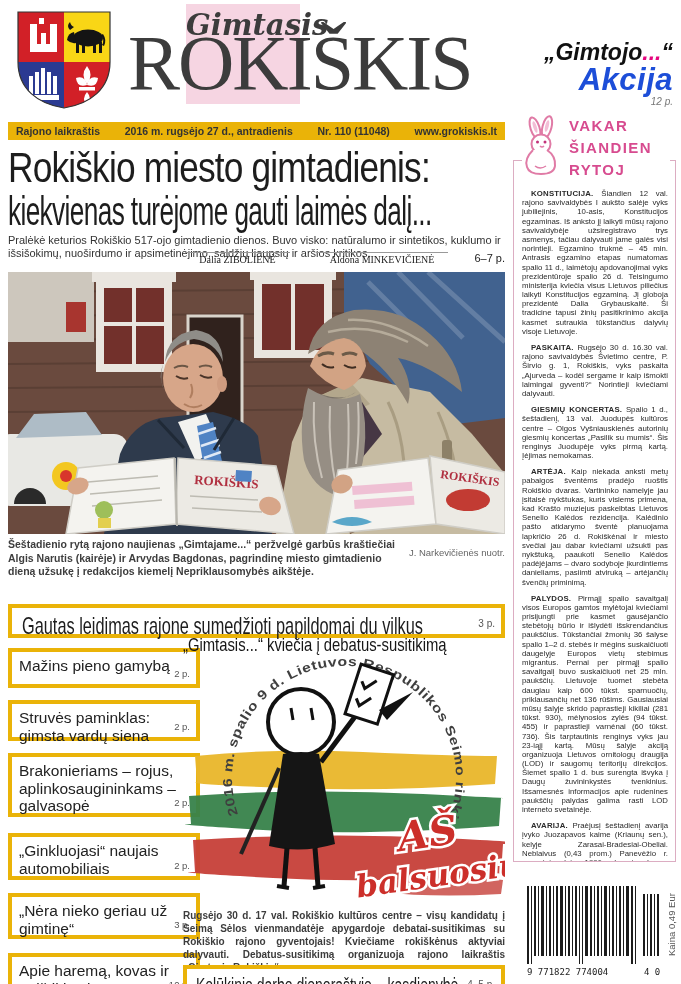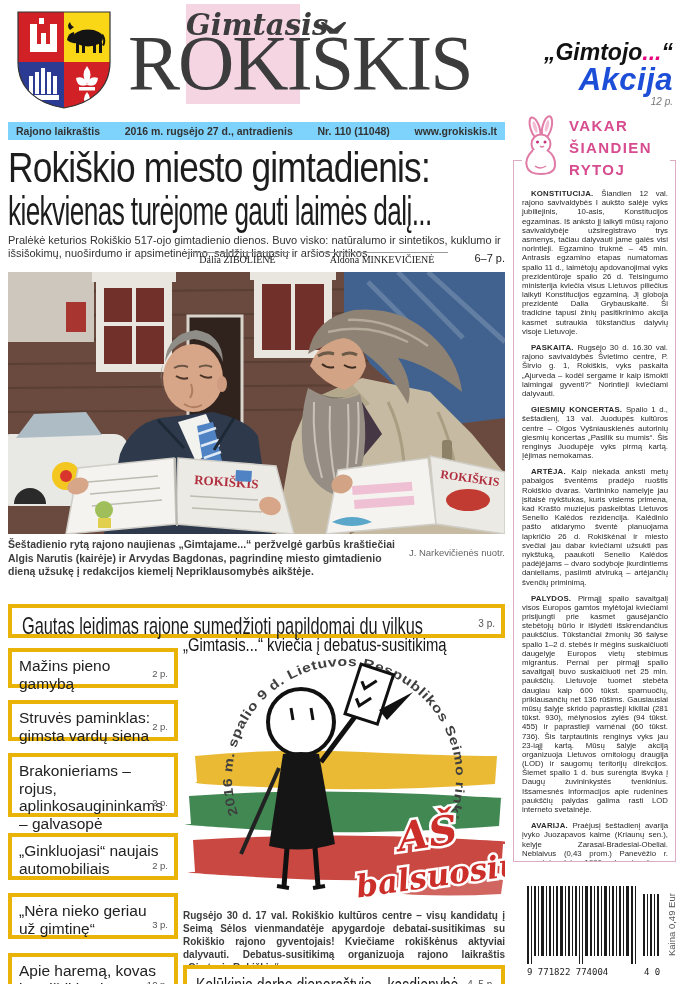--- a/index.html
+++ b/index.html
@@ -12,21 +12,21 @@
       font-family:"DejaVu Serif",serif;font-style:italic;font-weight:bold;
       font-size:29px;color:#3c3c3c;}
   .logo-main{left:128px;top:26px;font-family:"Liberation Serif",serif;
       font-size:78px;line-height:.95;color:#3c3c3c;letter-spacing:-2px;white-space:nowrap;}
   .promo{right:8px;top:40px;width:170px;text-align:right;line-height:1.05;font-style:italic;}
   .promo-l1{font-weight:bold;font-size:23px;color:#111;}
   .promo-dots{color:#e5067e;}
   .promo-l2{font-weight:bold;font-size:31px;color:#1d4ed8;letter-spacing:.5px;}
   .promo-page{font-size:10px;color:#777;}
   
-  .datebar{left:8px;top:122px;width:497px;height:18px;background:#7dd3fc;
+  .datebar{left:8px;top:122px;width:497px;height:18px;background:#eab308;
       display:flex;align-items:center;justify-content:space-between;
       font-size:10.5px;font-weight:bold;color:#333;padding:0 8px;box-sizing:border-box;}
   
   .hl{left:8px;white-space:nowrap;transform-origin:left top;color:#1d1d1d;line-height:1;}
   .hl1{top:146px;font-size:43px;letter-spacing:-1px;transform:scaleX(.82);}
   .hl2{top:191px;font-size:41px;letter-spacing:-1px;transform:scaleX(.64);}
   .standfirst{left:8px;top:234px;width:497px;font-size:11px;line-height:1.15;color:#333;}
   .bylines{left:8px;top:252px;width:497px;display:flex;justify-content:flex-end;
       align-items:flex-start;gap:26px;font-family:"Liberation Serif",serif;font-size:10px;color:#222;}
   .byline{border-top:1px solid #999;padding:1px 14px 0;}
@@ -34,21 +34,21 @@
   .photo{left:8px;top:272px;width:497px;height:262px;}
   .caption{left:8px;top:538px;width:497px;font-size:10.5px;font-weight:bold;
       color:#3e3e3e;line-height:1.3;}
   .credit{float:right;font-weight:normal;color:#666;font-size:9.5px;margin-top:9px;}
   
   .pbox{border:4px solid #eab308;box-sizing:border-box;position:absolute;background:#fff;margin-top:16px;}
   .hunt{left:8px;top:588px;width:497px;height:34px;}
   .hunt-text{position:absolute;left:10px;top:4px;font-size:24px;white-space:nowrap;
       transform:scaleX(.68);transform-origin:left top;color:#1d1d1d;}
   .pref{position:absolute;right:6px;bottom:5px;font-size:10px;color:#555;}
-  .side-box{left:8px;width:170px;padding:5px 7px 6px;font-size:15.5px;line-height:1.13;color:#222;}
+  .side-box{left:8px;width:192px;padding:5px 7px 6px;font-size:15.5px;line-height:1.13;color:#222;}
   .side-page{position:absolute;right:6px;bottom:4px;font-size:9.5px;color:#555;}
   .deb-hl{left:183px;top:634px;font-size:19px;white-space:nowrap;
       transform:scaleX(.78);transform-origin:left top;color:#161616;}
   .graphic{left:183px;top:658px;width:322px;height:248px;}
   .deb-cap{left:183px;top:909px;width:322px;font-size:10px;font-weight:bold;
       text-align:justify;line-height:1.3;color:#3c3c3c;}
   .diary{left:183px;top:949px;width:322px;height:34px;}
   .diary-text{position:absolute;left:9px;top:5px;font-size:20px;white-space:nowrap;
       transform:scaleX(.70);transform-origin:left top;color:#1d1d1d;}
   

